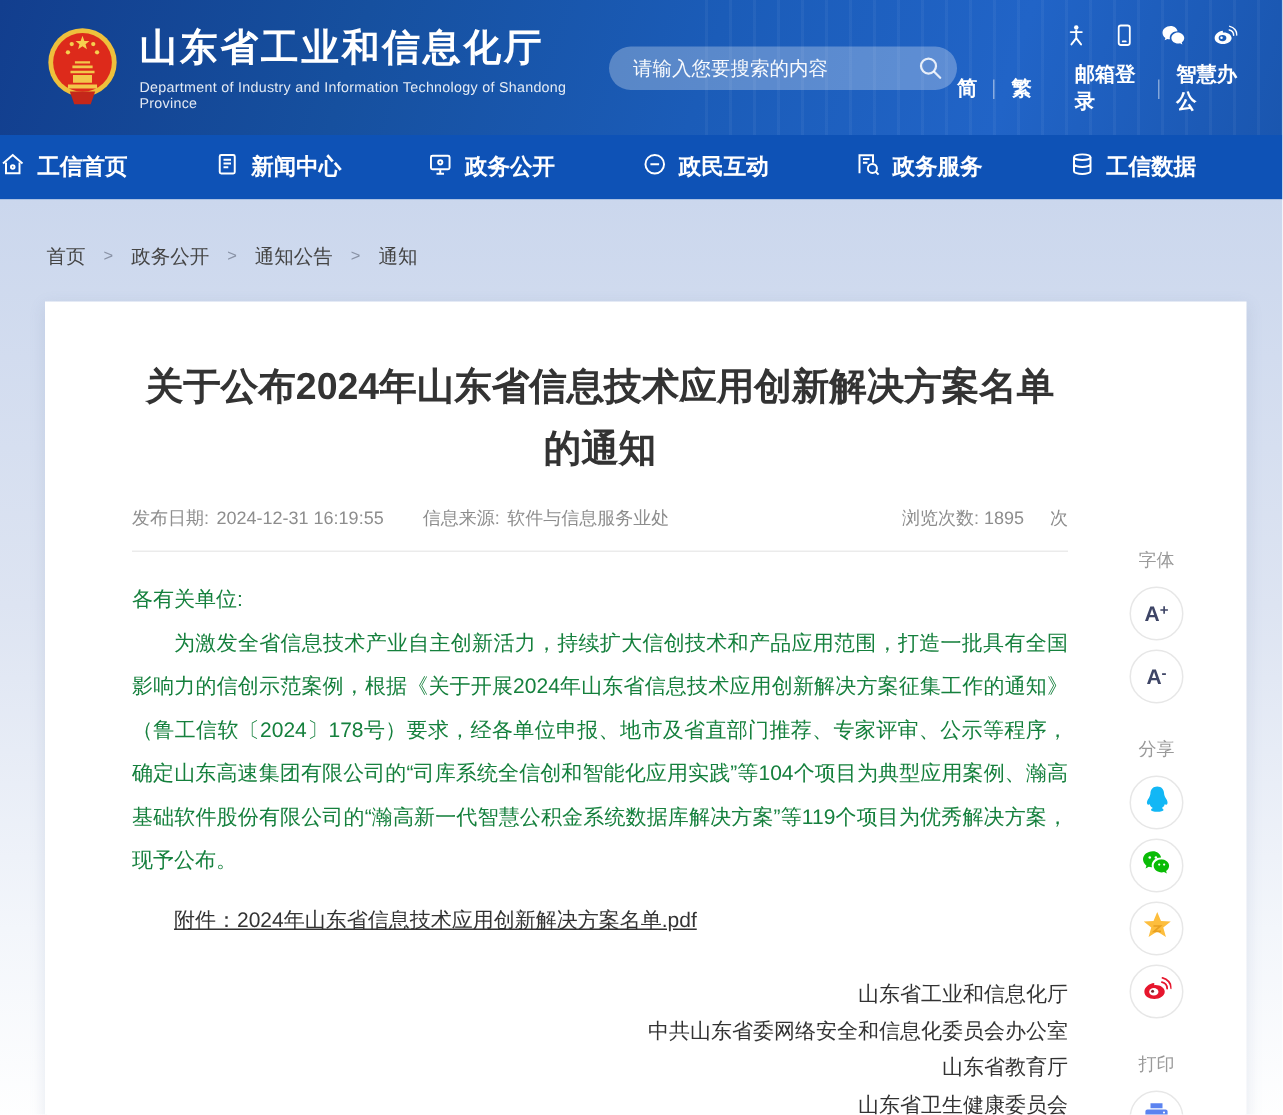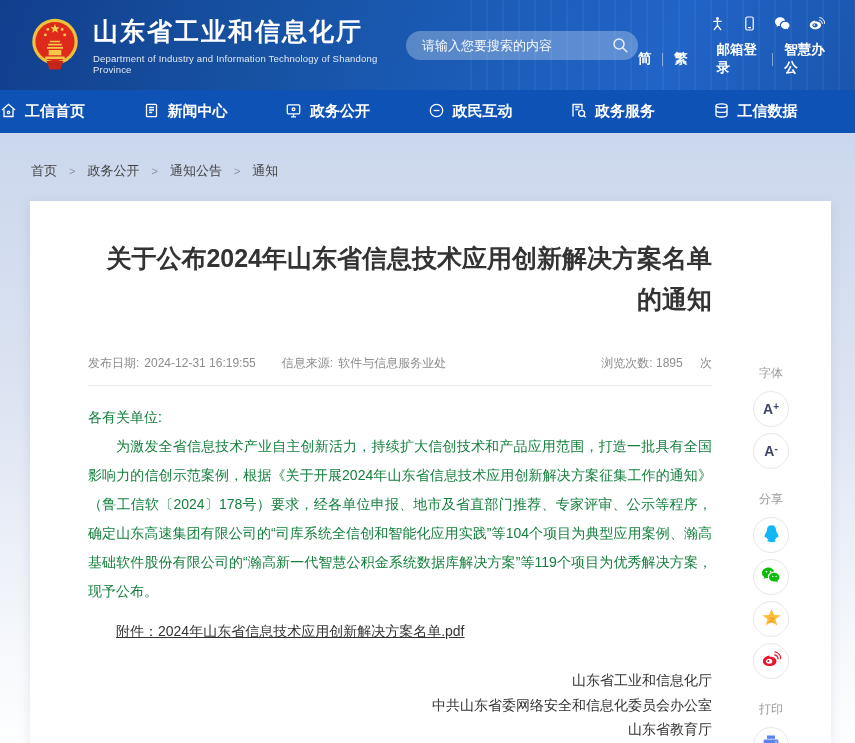--- a/index.html
+++ b/index.html
@@ -48,22 +48,22 @@
   }
   .breadcrumb{ padding:29px 0 0 31px; font-size:13px; color:#444; display:flex; gap:12px; align-items:center; }
   .breadcrumb .crumb{ cursor:pointer; }
   .breadcrumb .sep{ color:#8a93a6; font-size:11px; }
 
   .card{
     width:801px; margin:21px 0 0 30px; background:#fff; position:relative; height:620px;
     box-shadow:0 2px 10px rgba(100,120,160,.16);
   }
   .article{ padding-top:37px; margin-left:58px; width:624px; }
-  .a-title{ font-size:25px; line-height:41px; font-weight:bold; color:#333; text-align:right; white-space:pre-line; }
-  .a-meta{ display:flex; align-items:center; font-size:12px; color:#8d8d8d; margin-top:35px; padding-bottom:13px; border-bottom:1px solid #ebebeb; }
+  .a-title{ font-size:25px; line-height:41px; font-weight:bold; color:#333; text-align:center; white-space:pre-line; }
+  .a-meta{ display:flex; align-items:center; font-size:12px; color:#8d8d8d; margin-top:17px; padding-bottom:13px; border-bottom:1px solid #ebebeb; }
   .a-meta .pair{ margin-right:26px; }
   .a-meta .pair .val{ margin-left:5px; }
   .a-meta .views{ margin-left:auto; }
   .a-meta .views .unit{ margin-left:14px; }
   .a-body{ margin-top:17px; font-size:14px; color:#15803d; line-height:29px; }
   .a-para{ text-align:justify; text-indent:2em; }
   .a-attach{ margin-top:17px; margin-left:2em; font-size:14px; color:#333; }
   .a-attach .att-link{ text-decoration:underline; cursor:pointer; }
   .a-sign{ margin-top:27px; font-size:14px; color:#333; line-height:24.5px; text-align:right; }
 

